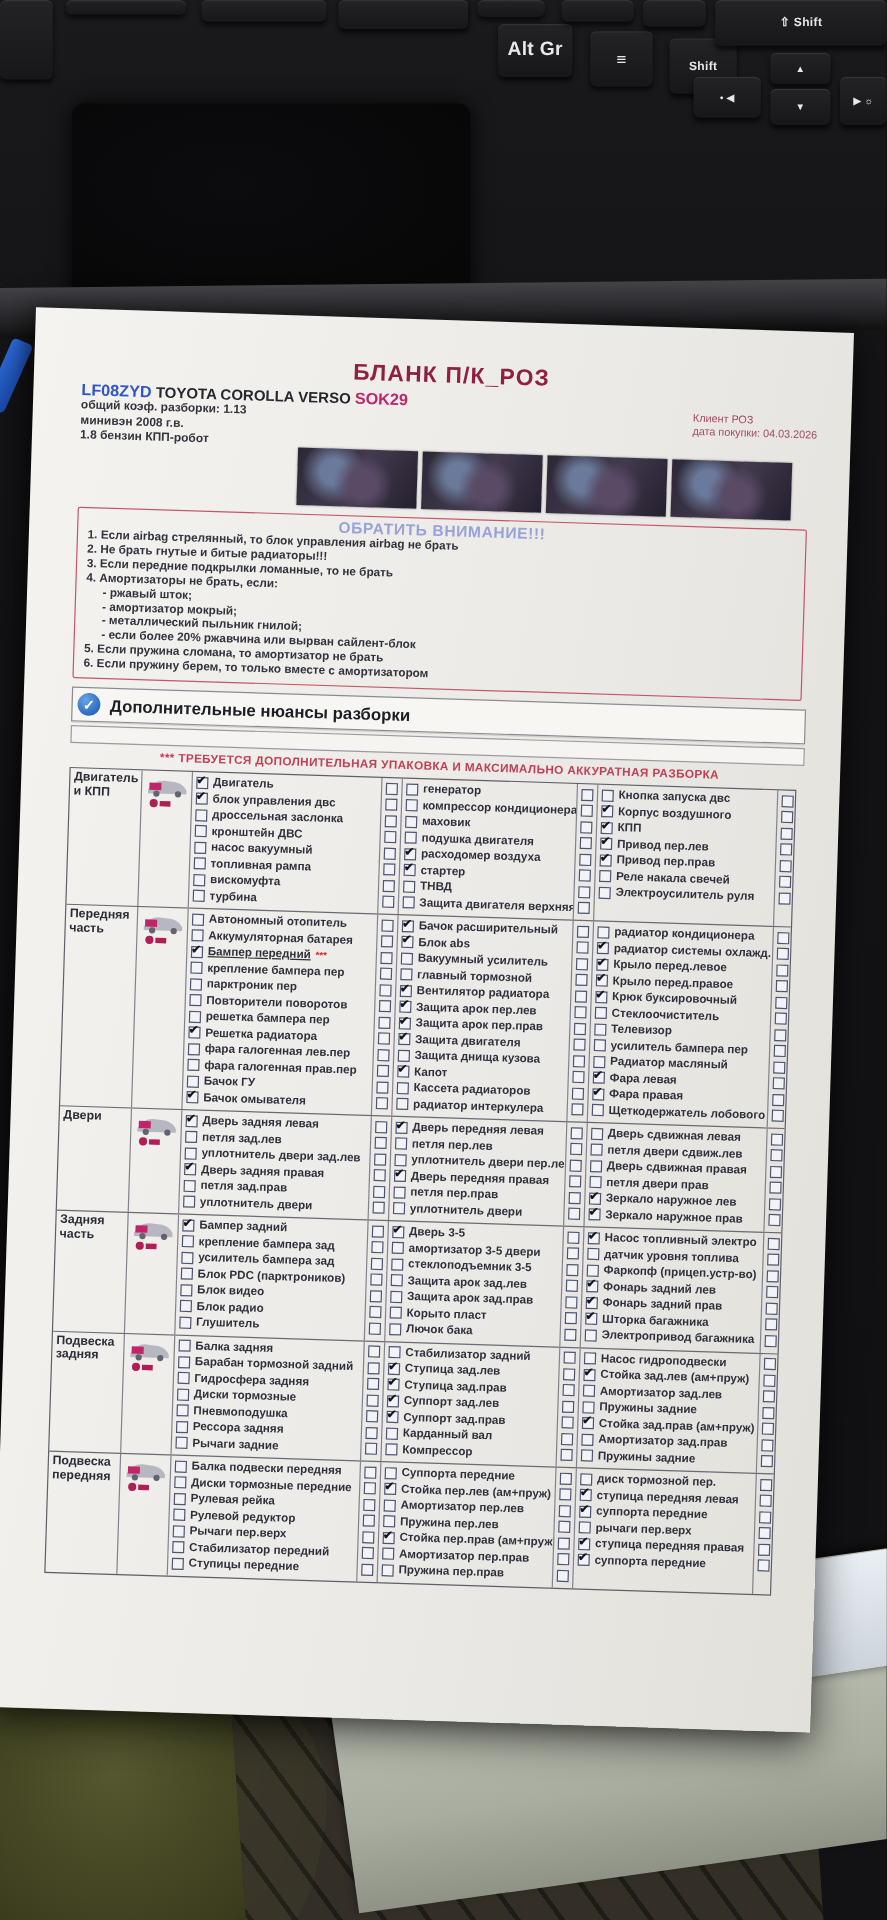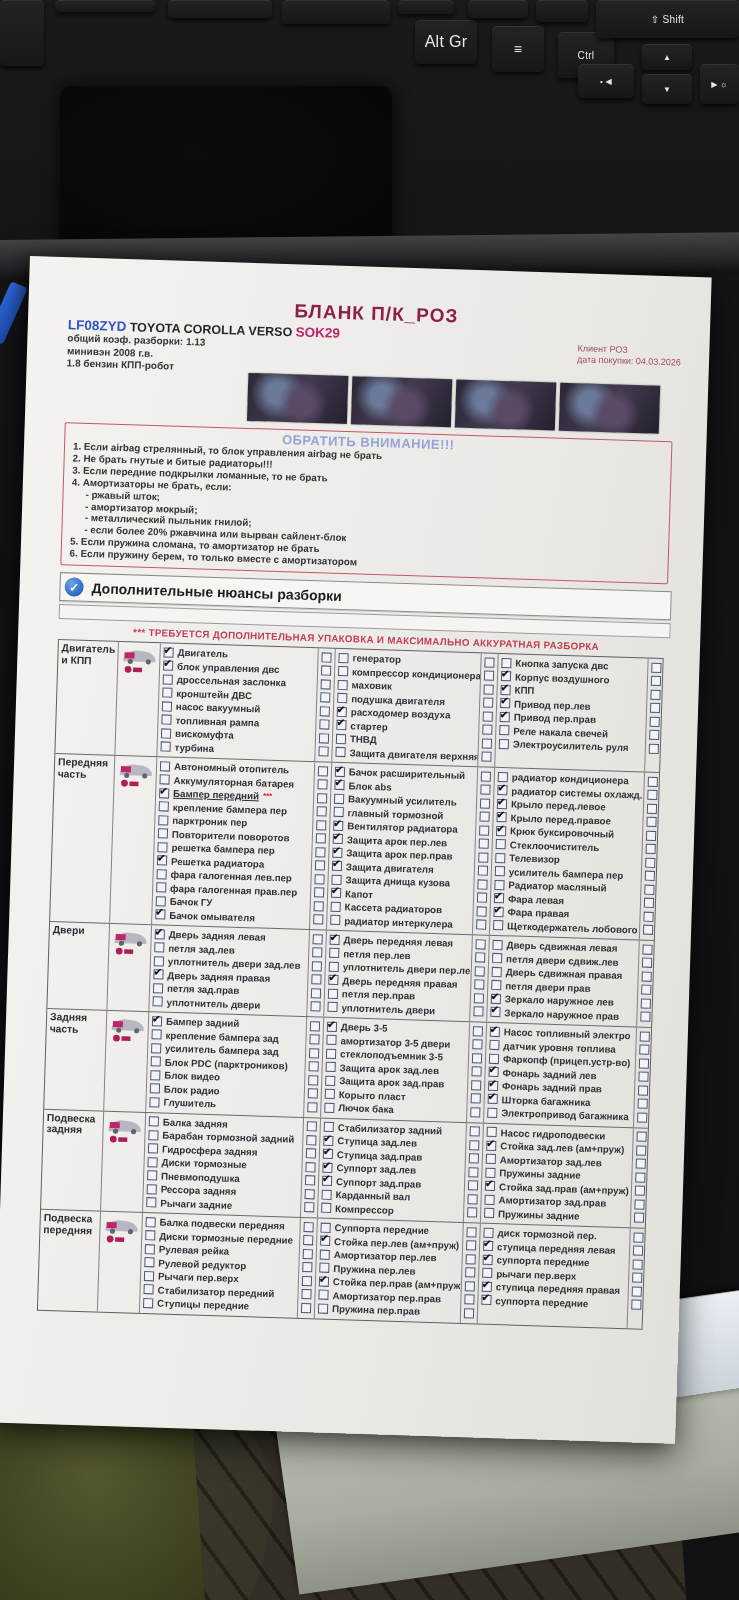--- a/index.html
+++ b/index.html
@@ -4,21 +4,21 @@
 <style>
   html,body{margin:0;padding:0;background:#000;}
   #photo{position:relative;width:739px;height:1600px;overflow:hidden;
     background:linear-gradient(#1a1a1d 0,#141417 300px,#101013 100%);
     font-family:"Liberation Sans",sans-serif;}
 
   
   .key{position:absolute;background:linear-gradient(#232326,#17171a);border-radius:5px;
     color:#e8e8ea;display:flex;align-items:center;justify-content:center;
     box-shadow:inset 0 1px 0 rgba(255,255,255,.08),0 3px 4px rgba(0,0,0,.7);
-    font-weight:normal;letter-spacing:.3px;}
+    font-weight:bold;letter-spacing:.3px;}
   .touchpad{position:absolute;left:60px;top:86px;width:332px;height:170px;border-radius:10px;
     background:radial-gradient(ellipse at 40% 40%,#0c0c0e,#060607);box-shadow:0 0 18px rgba(0,0,0,.8);}
   .laptop-edge{position:absolute;left:-10px;top:236px;width:780px;height:42px;
     background:linear-gradient(#434347,#232327 70%,#111);transform:rotate(-.6deg);}
   .pen{position:absolute;left:-2px;top:282px;width:18px;height:62px;border-radius:4px;
     background:linear-gradient(110deg,#2f6fe2,#1b47a6);transform:rotate(24deg);}
 
   
   .floor{position:absolute;left:0;top:1200px;width:739px;height:400px;background:#121215;}
   .fabric{position:absolute;left:-60px;top:160px;width:330px;height:300px;border-radius:45%;
@@ -84,21 +84,21 @@
 </style>
 </head>
 <body>
 
 <div id="photo">
 
   <div>
     <div id="keys">
         <div class="key" style="left: 415px; top: 20px; width: 62px; height: 44px; font-size: 16px;">Alt Gr</div>
         <div class="key" style="left: 492px; top: 26px; width: 52px; height: 46px; font-size: 14px;">≡</div>
-        <div class="key" style="left: 558px; top: 32px; width: 56px; height: 46px; font-size: 10px;">Ctrl</div>
+        <div class="key" style="left: 558px; top: 32px; width: 56px; height: 46px; font-size: 10px;">Shift</div>
         <div class="key" style="left: 596px; top: 0px; width: 143px; height: 38px; font-size: 10px;">⇧ Shift</div>
         <div class="key" style="left: 642px; top: 44px; width: 50px; height: 26px; font-size: 8px;">▲</div>
         <div class="key" style="left: 578px; top: 64px; width: 56px; height: 34px; font-size: 8px;">• ◀</div>
         <div class="key" style="left: 642px; top: 74px; width: 50px; height: 30px; font-size: 8px;">▼</div>
         <div class="key" style="left: 700px; top: 64px; width: 39px; height: 40px; font-size: 8px;">▶ ☼</div>
         <div class="key" style="left: 55px; top: 0px; width: 100px; height: 12px;"></div>
         <div class="key" style="left: 168px; top: 0px; width: 104px; height: 18px;"></div>
         <div class="key" style="left: 282px; top: 0px; width: 108px; height: 24px;"></div>
         <div class="key" style="left: 398px; top: 0px; width: 56px; height: 14px;"></div>
         <div class="key" style="left: 468px; top: 0px; width: 60px; height: 18px;"></div>

